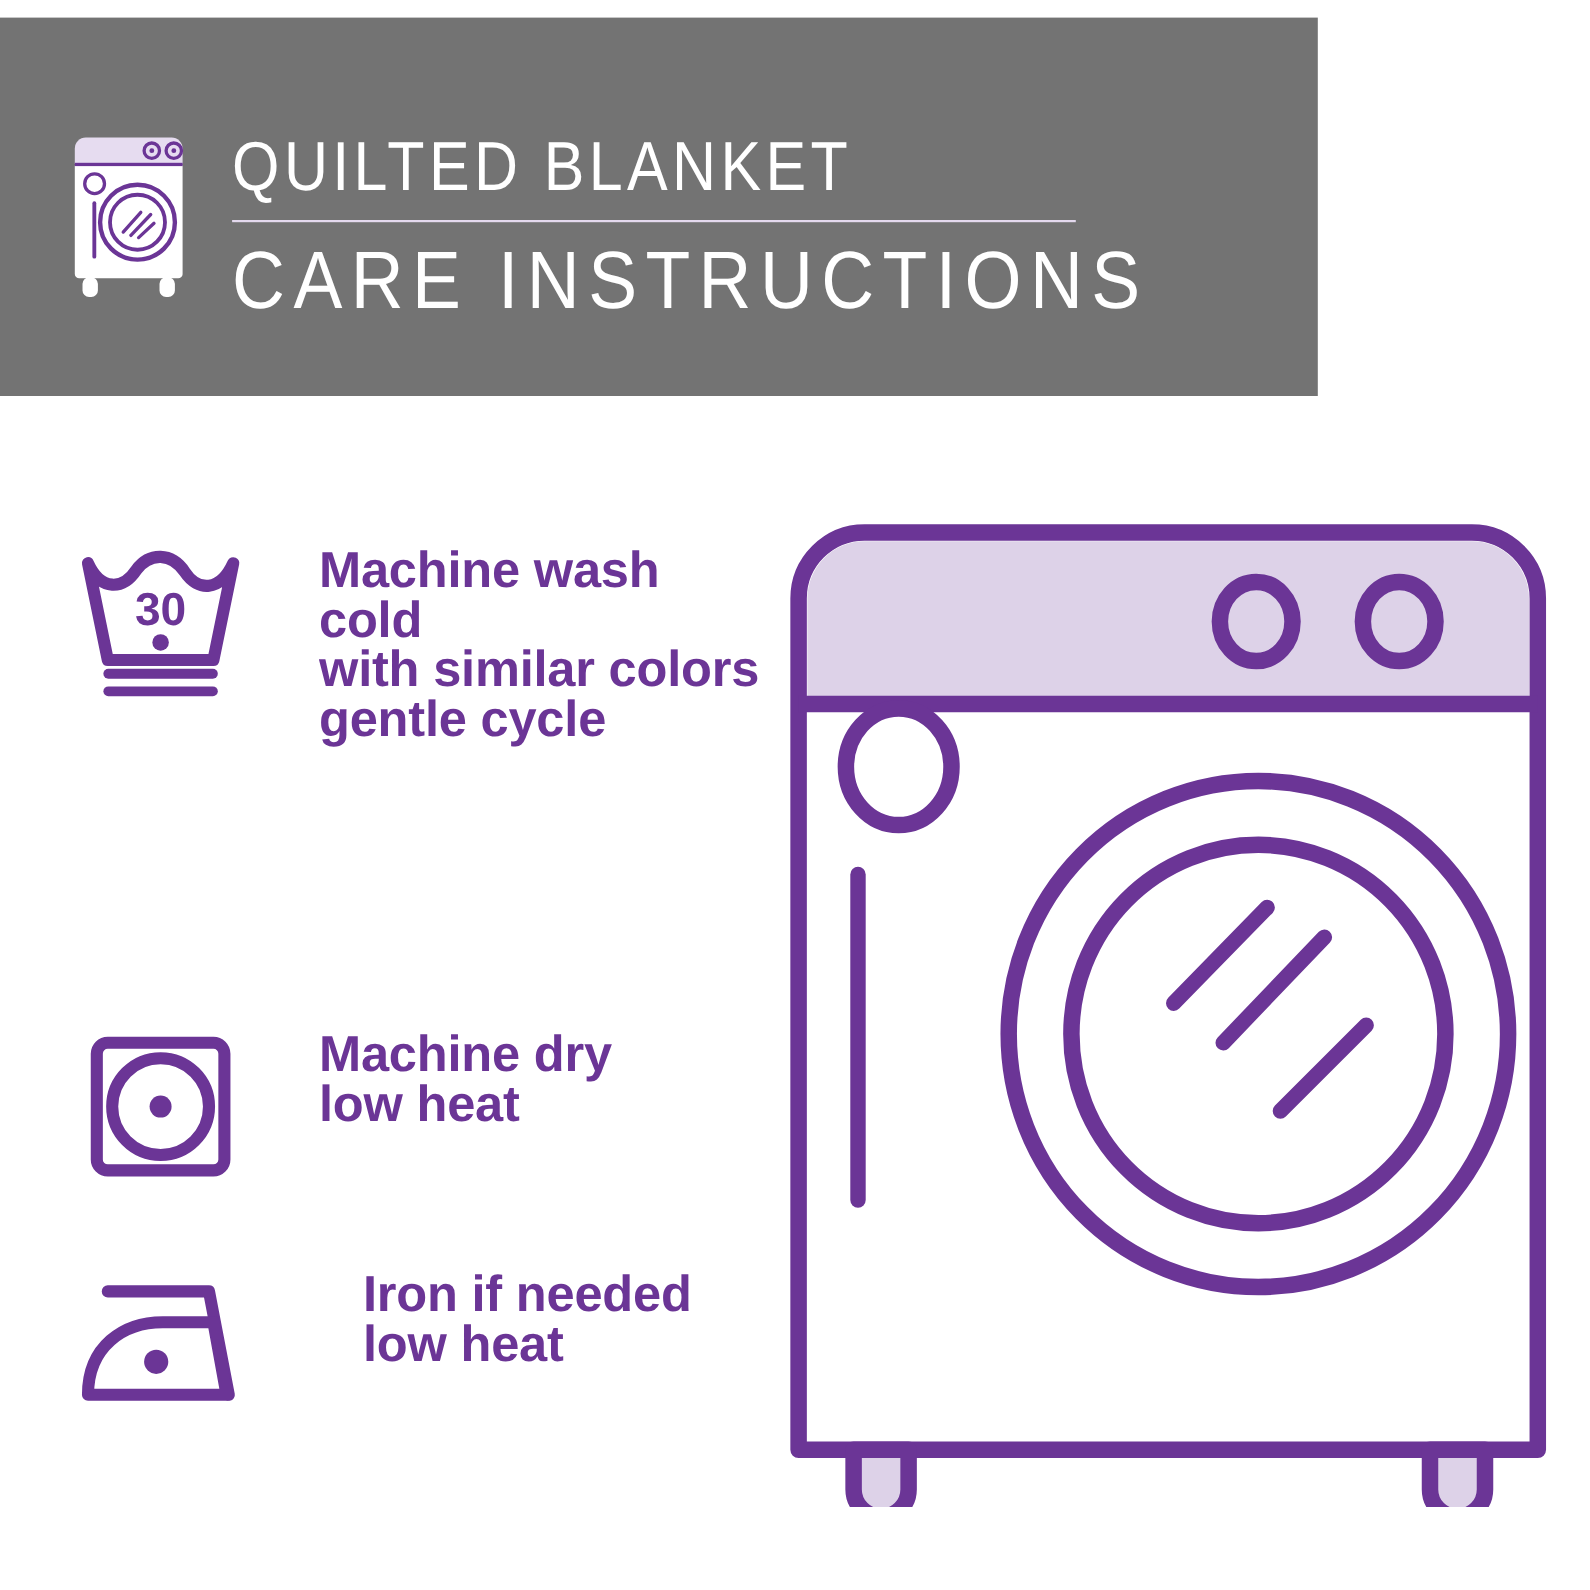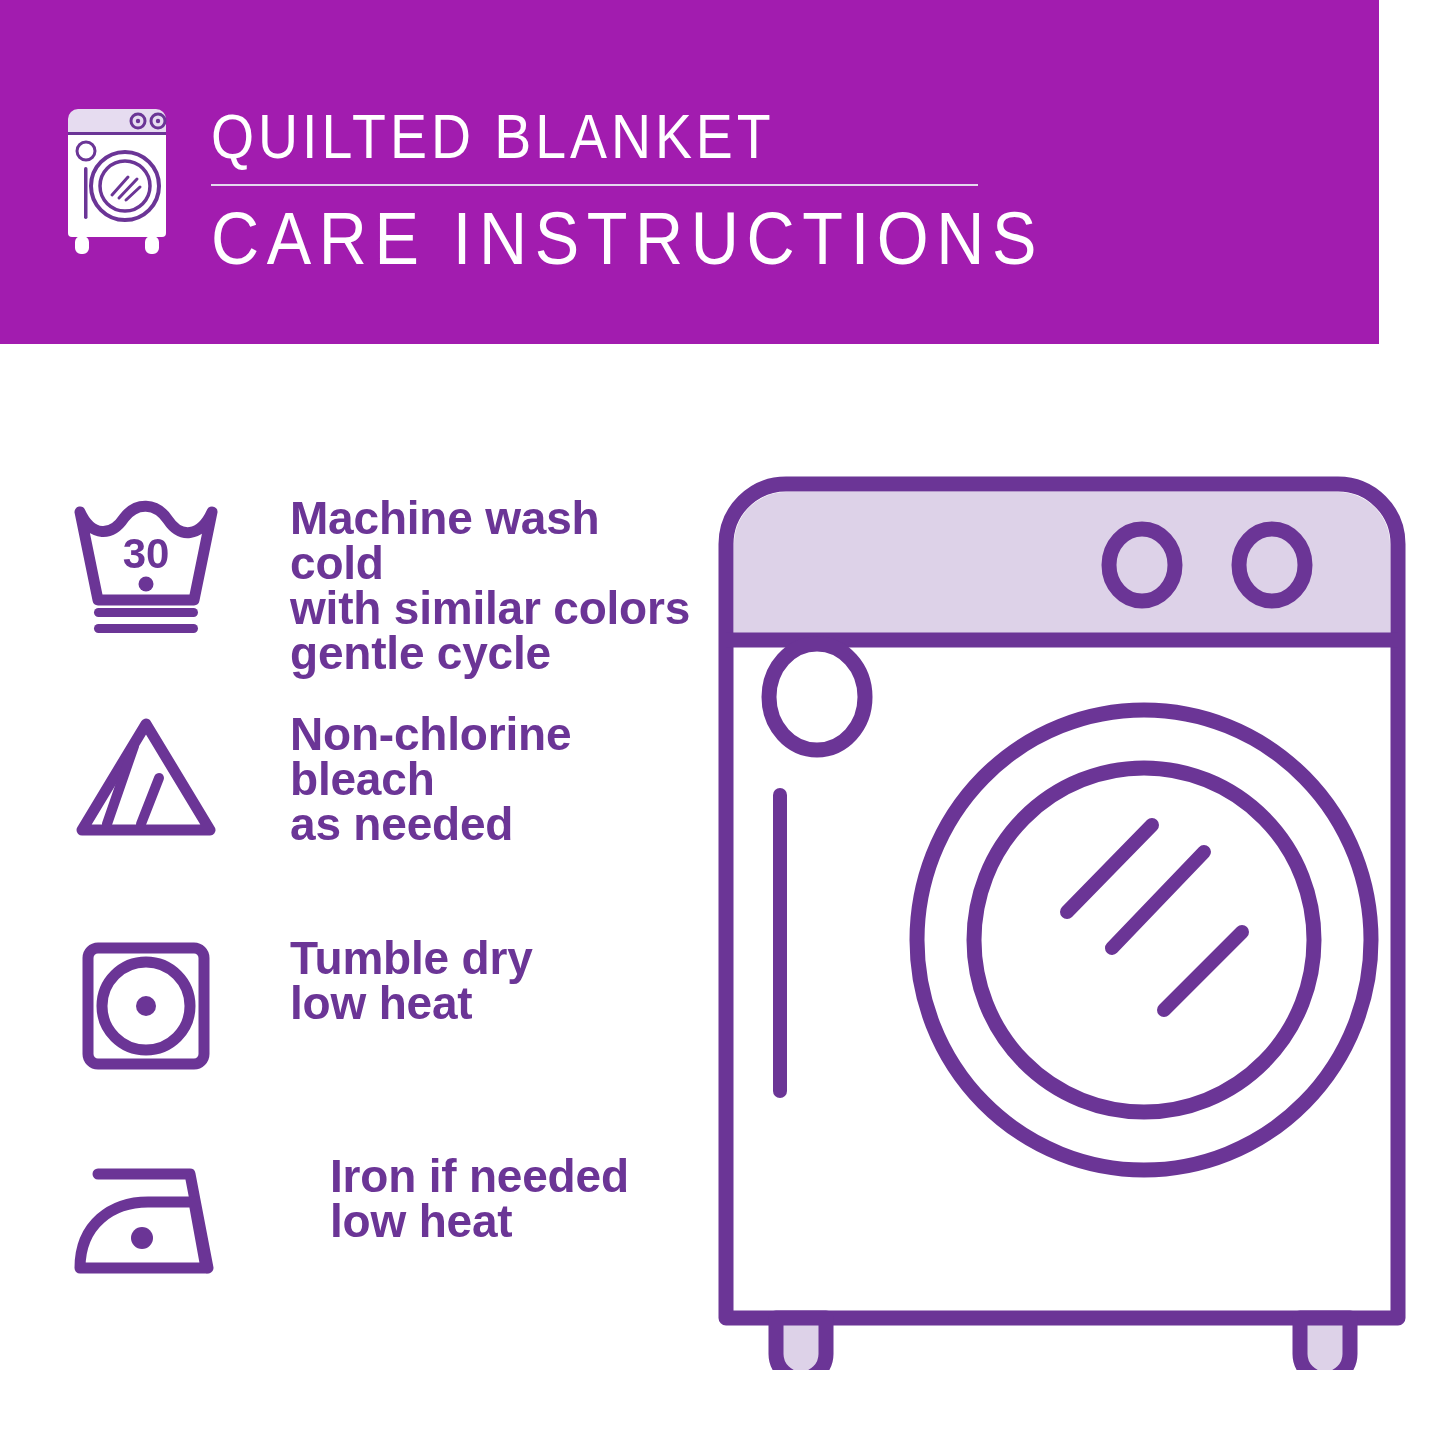--- a/index.html
+++ b/index.html
@@ -11,23 +11,23 @@
   }
   #page {
     position: relative;
     width: 1445px; height: 1445px;
     background: #ffffff;
   }
 
   
   .header {
     position: absolute;
-    left: 0; top: 0;
-    width: 1379px; height: 344px;
-    background: #a21caf;
+    left: 0; top: 16px;
+    width: 1198px; height: 344px;
+    background: #737373;
   }
   .header-icon {
     position: absolute;
     left: 62px; top: 103px;
     width: 122px; height: 152px;
   }
   .header-text {
     position: absolute;
     left: 211px; top: 100px;
     width: 790px;
@@ -158,41 +158,30 @@
 
           <rect x="28" y="112" width="104" height="9" rx="4.5" fill="#6B3596"></rect>
           <rect x="28" y="128" width="104" height="9" rx="4.5" fill="#6B3596"></rect>
         </svg>
       </div>
       <div class="row-text">Machine wash cold
 with similar colors
 gentle cycle</div>
     </div>
 
-    <div class="row" id="row-bleach">
-      <div class="row-sym">
-        <svg width="160" height="132" viewBox="0 0 160 132">
-          <path d="M80 12 L144 118 L16 118 Z" fill="none" stroke="#6B3596" stroke-width="11" stroke-linejoin="round"></path>
-          <line x1="68" y1="34" x2="41" y2="112" stroke="#6B3596" stroke-width="10" stroke-linecap="round"></line>
-          <line x1="93" y1="66" x2="75" y2="112" stroke="#6B3596" stroke-width="10" stroke-linecap="round"></line>
-        </svg>
-      </div>
-      <div class="row-text">Non-chlorine bleach
-as needed</div>
-    </div>
 
     <div class="row" id="row-dry">
       <div class="row-sym">
         <svg width="160" height="140" viewBox="0 0 160 140">
           <rect x="22" y="12" width="116" height="116" rx="10" fill="none" stroke="#6B3596" stroke-width="11"></rect>
           <circle cx="80" cy="70" r="44" fill="none" stroke="#6B3596" stroke-width="11"></circle>
           <circle cx="80" cy="70" r="10" fill="#6B3596"></circle>
         </svg>
       </div>
-      <div class="row-text">Tumble dry
+      <div class="row-text">Machine dry
 low heat</div>
     </div>
 
     <div class="row" id="row-iron">
       <div class="row-sym">
         <svg width="160" height="132" viewBox="0 0 160 132">
 
           <path d="M32 20 H124 L142 114" fill="none" stroke="#6B3596" stroke-width="11" stroke-linecap="round" stroke-linejoin="round"></path>
 
           <path d="M14 114 C14 70 46 48 82 48 H128 L140 114 Z" fill="none" stroke="#6B3596" stroke-width="11" stroke-linecap="round" stroke-linejoin="round"></path>

